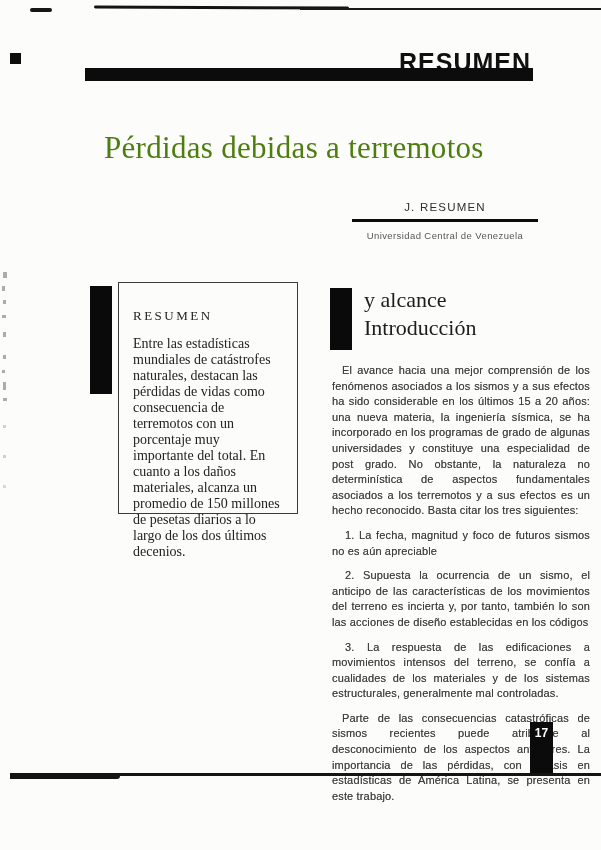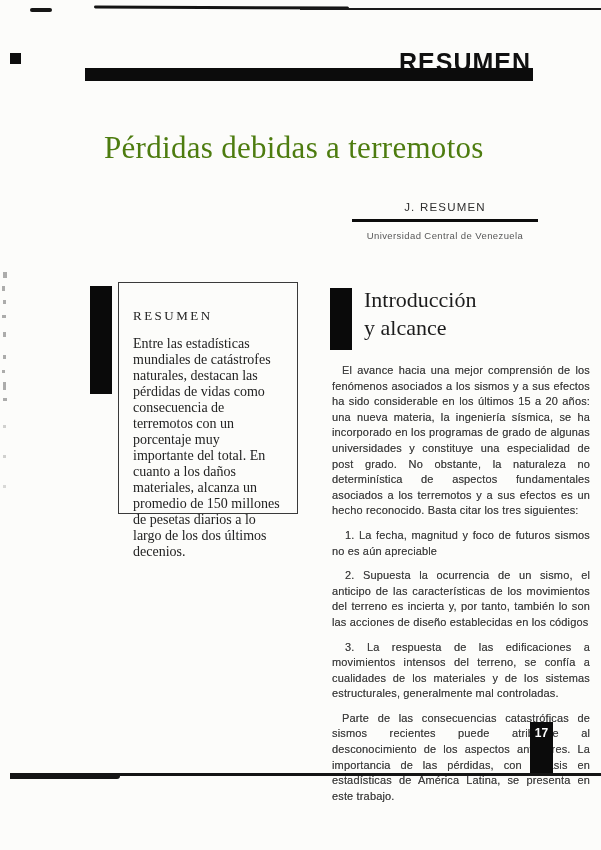--- a/index.html
+++ b/index.html
@@ -123,22 +123,22 @@
   </div>
 
   <div class="abstract-side-bar"></div>
   <div class="abstract-box">
     <div class="abstract-heading">RESUMEN</div>
     <p class="abstract-text">Entre las estadísticas mundiales de catástrofes naturales, destacan las pérdidas de vidas como consecuencia de terremotos con un porcentaje muy importante del total. En cuanto a los daños materiales, alcanza un promedio de 150 millones de pesetas diarios a lo largo de los dos últimos decenios.</p>
   </div>
 
   <div class="section-heading-bar"></div>
   <div class="section-heading">
+    <div>y alcance</div>
     <div>Introducción</div>
-    <div>y alcance</div>
   </div>
 
   <div class="intro-column">
     <p>El avance hacia una mejor comprensión de los fenómenos asociados a los sismos y a sus efectos ha sido considerable en los últimos 15 a 20 años: una nueva materia, la ingeniería sísmica, se ha incorporado en los programas de grado de algunas universidades y constituye una especialidad de post grado. No obstante, la naturaleza no determinística de aspectos fundamentales asociados a los terremotos y a sus efectos es un hecho reconocido. Basta citar los tres siguientes:</p>
     <p class="list-item">1.   La fecha, magnitud y foco de futuros sismos no es aún apreciable</p>
     <p class="list-item">2.   Supuesta la ocurrencia de un sismo, el anticipo de las características de los movimientos del terreno es incierta y, por tanto, también lo son las acciones de diseño establecidas en los códigos</p>
     <p class="list-item">3.   La respuesta de las edificaciones a movimientos intensos del terreno, se confía a cualidades de los materiales y de los sistemas estructurales, generalmente mal controladas.</p>
     <p>Parte de las consecuencias catastróficas de sismos recientes puede atribuirse al desconocimiento de los aspectos anteriores. La importancia de las pérdidas, con énfasis en estadísticas de América Latina, se presenta en este trabajo.</p>
   </div>
 

